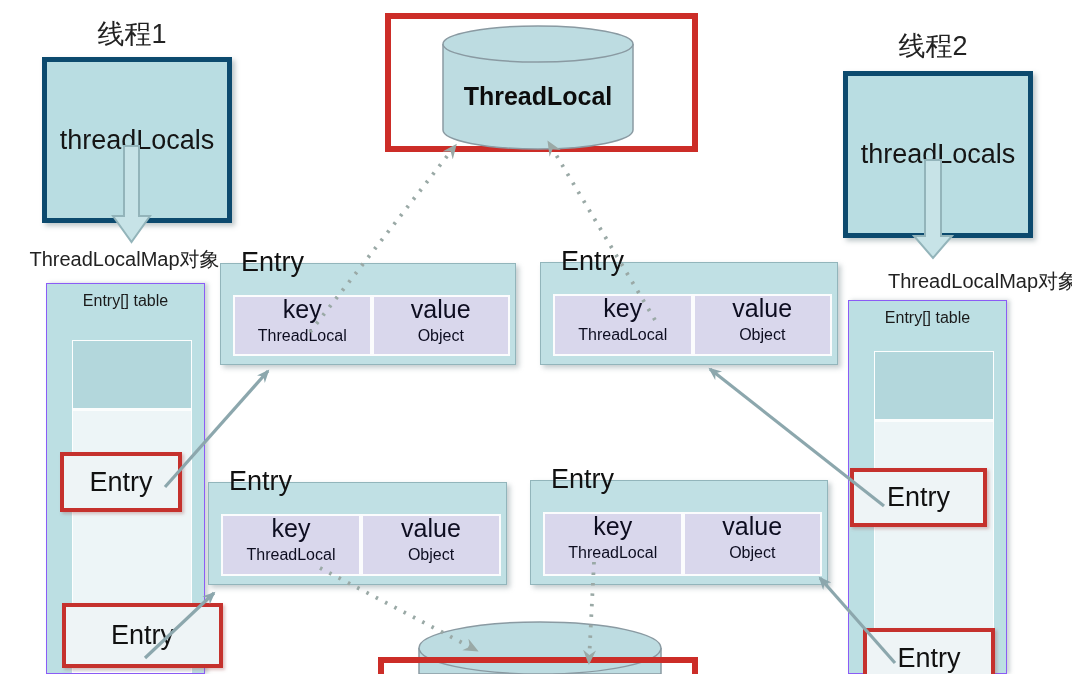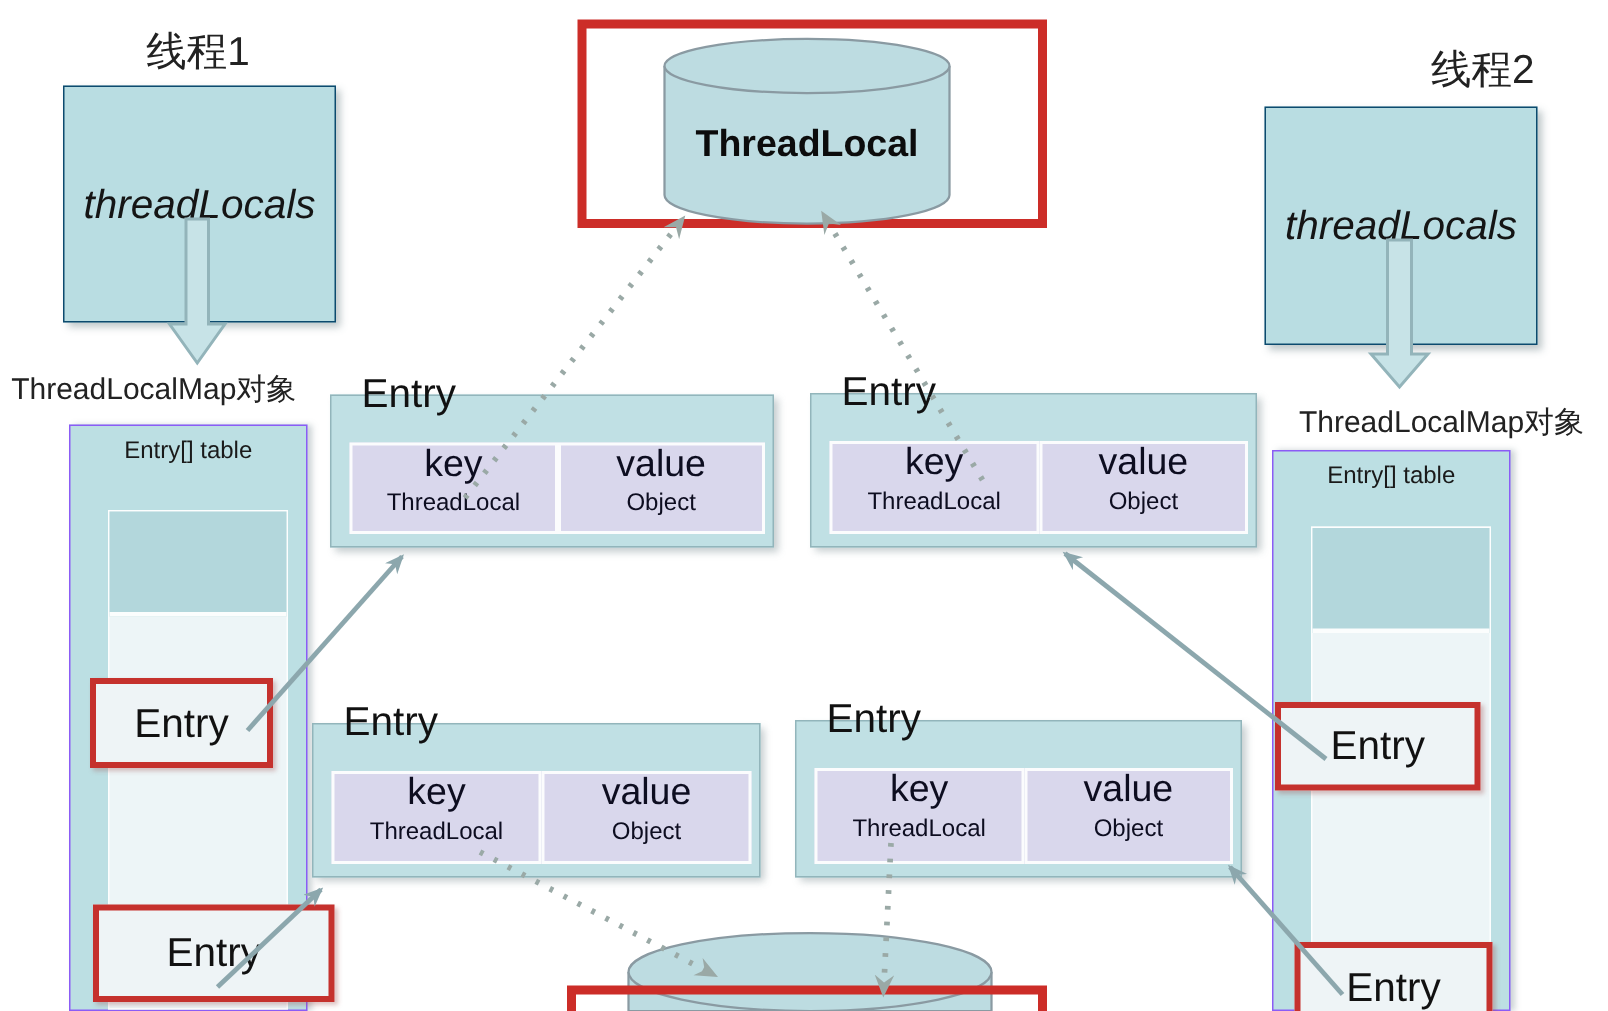--- a/index.html
+++ b/index.html
@@ -4,26 +4,26 @@
 <style>
   html,body{margin:0;padding:0;background:#ffffff;}
   body{font-family:"Liberation Sans","DejaVu Sans",sans-serif;color:#111;}
   #canvas{position:relative;width:1072px;height:674px;background:#fff;overflow:hidden;}
 
   .abs{position:absolute;}
 
   
   .threadbox{
     position:absolute;width:180px;background:#b9dde2;
-    border:1px solid #0c4a6e;box-shadow:3px 3px 5px rgba(110,130,135,.45);
+    border:5px solid #0c4a6e;box-shadow:3px 3px 5px rgba(110,130,135,.45);
     display:flex;align-items:center;justify-content:center;
-    font-size:27px;color:#151515;font-style:italic;
+    font-size:27px;color:#151515;
   }
   .thread-title{position:absolute;width:180px;text-align:center;font-size:27px;color:#222;}
-  .map-label{position:absolute;text-align:center;font-size:20px;color:#222;}
+  .map-label{position:absolute;text-align:center;font-size:20px;color:#222;padding-left:22px;}
 
   
   .mapcol{
     position:absolute;width:159px;background:#bcdfe3;
     border:1px solid #8b5cf6;box-shadow:3px 0 4px rgba(110,130,135,.35);
     box-sizing:border-box;
   }
   .collabel{text-align:center;margin-top:8px;font-size:16px;color:#1a1a1a;}
   .innercol{position:absolute;left:25px;width:118px;bottom:0;background:#edf5f7;border:1px solid #fdfefe;}
   .topcell{height:67px;background:#b3d7dc;border-bottom:3px solid #fbfdfd;}
@@ -79,21 +79,21 @@
     </div>
   </div>
 
   <div class="redbox" style="left:60px;top:452px;width:122px;height:60px;">
     <span>Entry</span>
   </div>
   <div class="redbox" style="left:62px;top:603px;width:161px;height:65px;">
     <span>Entry</span>
   </div>
 
-  <div class="thread-title" style="left:843px;top:28px;text-align:right;">线程2</div>
+  <div class="thread-title" style="left:843px;top:28px;">线程2</div>
 
   <div class="threadbox" style="left:843px;top:71px;height:157px;">
     <span>threadLocals</span>
   </div>
 
   <svg class="abs" style="left:905px;top:156px;" width="56" height="106">
     <polygon points="20,4 36,4 36,80 47,80 28,102 9,80 20,80" fill="#c7e3e7" stroke="#93b4ba" stroke-width="2"></polygon>
   </svg>
 
   <div class="map-label" style="left:855px;top:268px;width:212px;">ThreadLocalMap对象</div>

